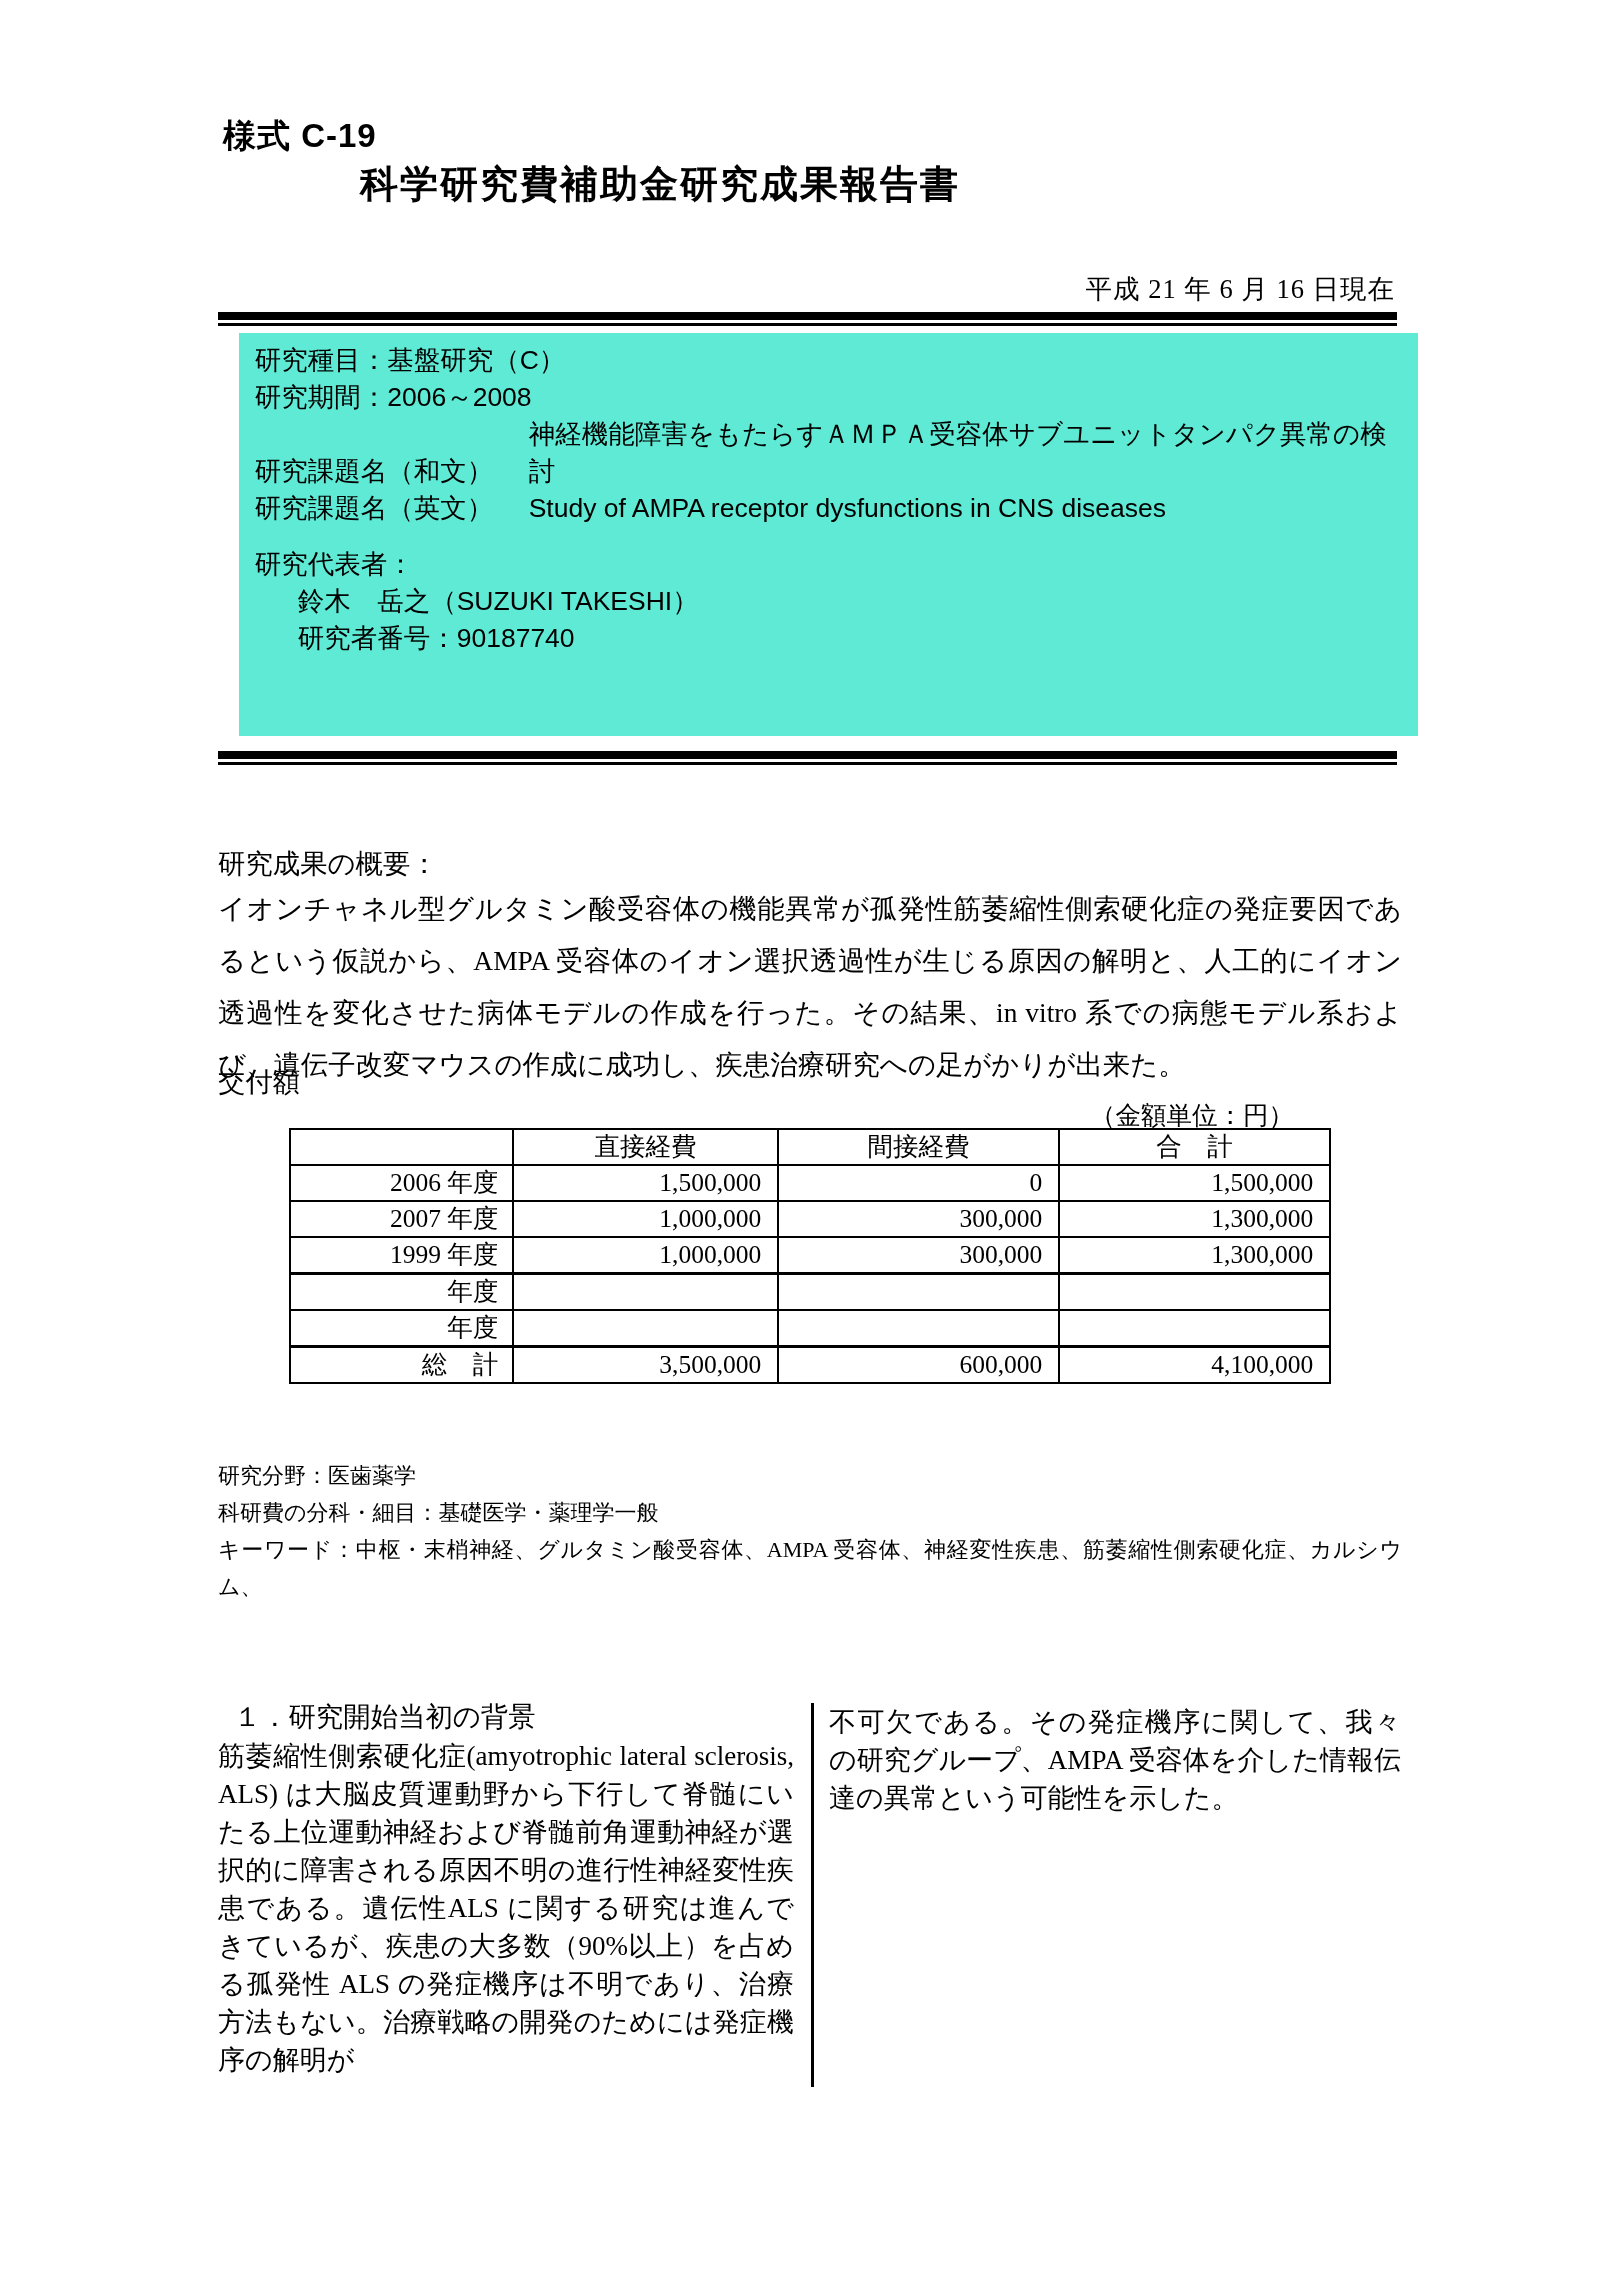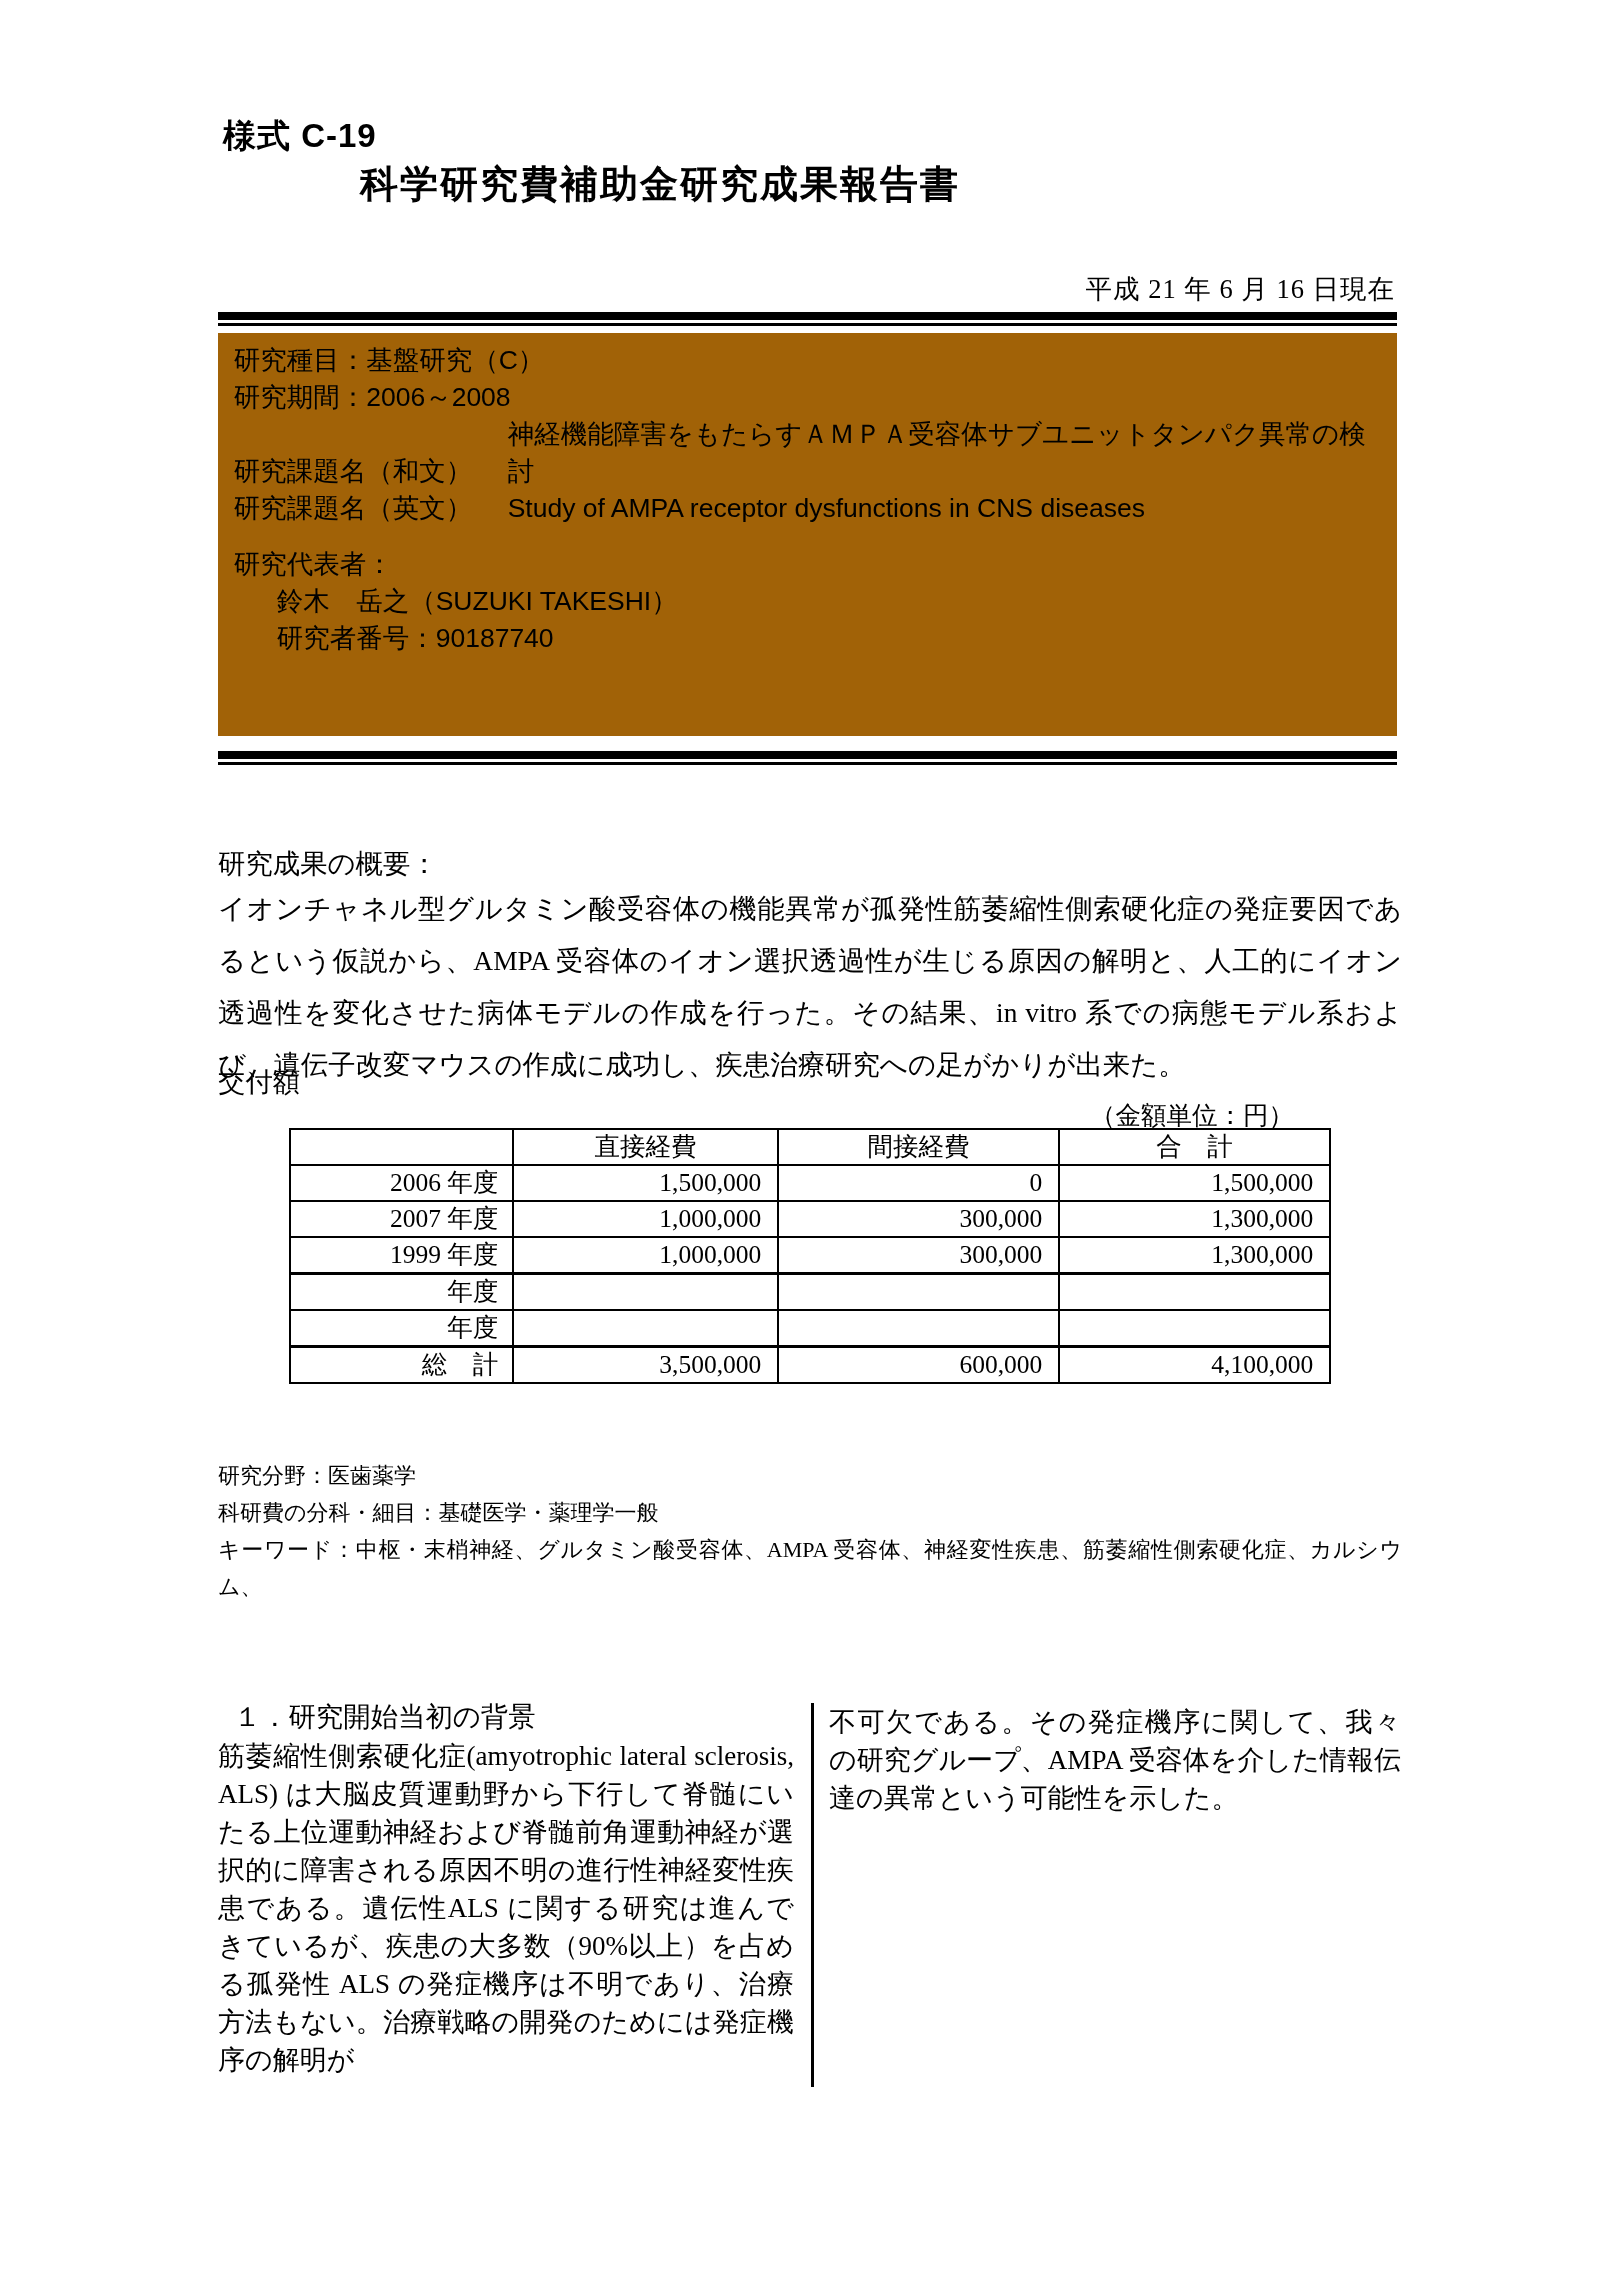--- a/index.html
+++ b/index.html
@@ -67,21 +67,21 @@
 </style>
 </head>
 <body>
 
 <div class="abs form-code">様式 C-19</div>
 <div class="abs doc-title">科学研究費補助金研究成果報告書</div>
 <div class="abs date-line">平成 21 年 6 月 16 日現在</div>
 
 <div class="abs double-rule rule-top"></div>
 
-<div class="abs info-box" style="background: #a16207;">
+<div class="abs info-box" style="background: #5eead4; margin-left: 21px;">
   <div class="info-row">研究種目：基盤研究（C）</div>
   <div class="info-row">研究期間：2006～2008</div>
   <div class="flex-row">
     <span class="lbl">研究課題名（和文）</span>
     <span class="val">神経機能障害をもたらすＡＭＰＡ受容体サブユニットタンパク異常の検討</span>
   </div>
   <div class="flex-row">
     <span class="lbl">研究課題名（英文）</span>
     <span class="val">Study of AMPA receptor dysfunctions in CNS diseases</span>
   </div>

